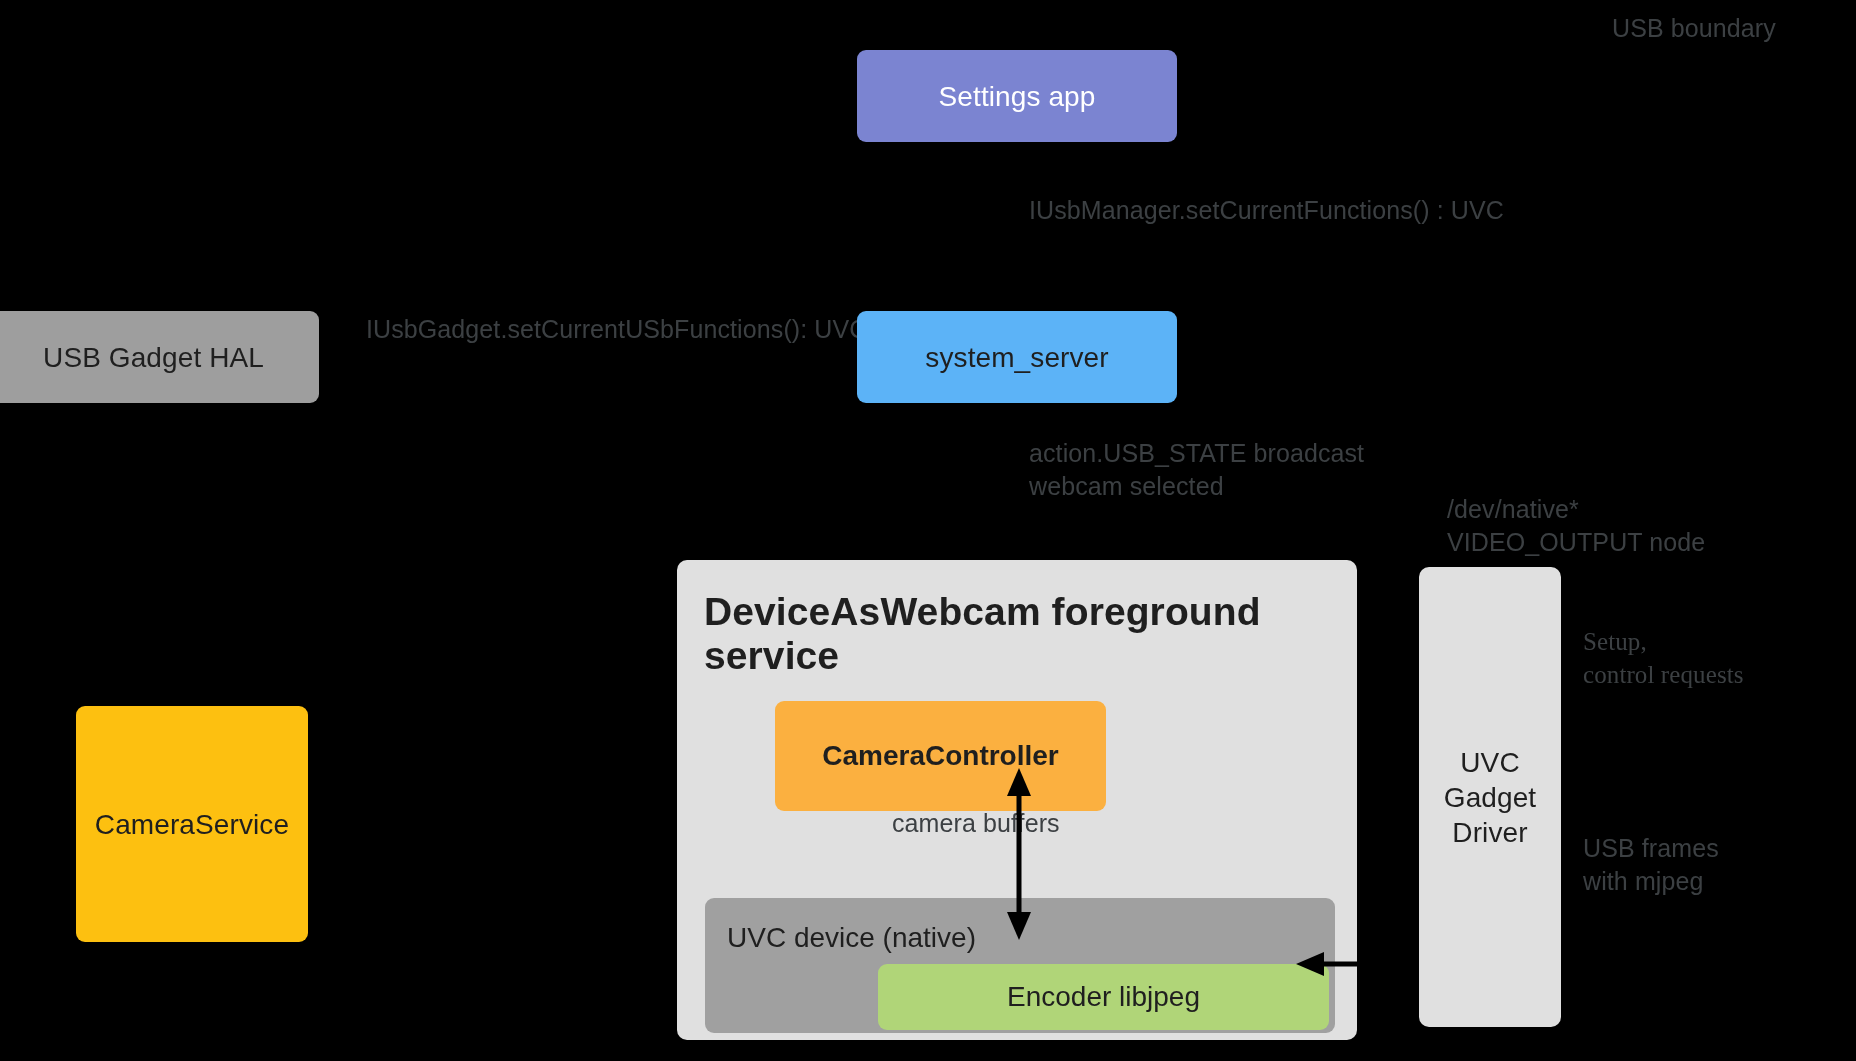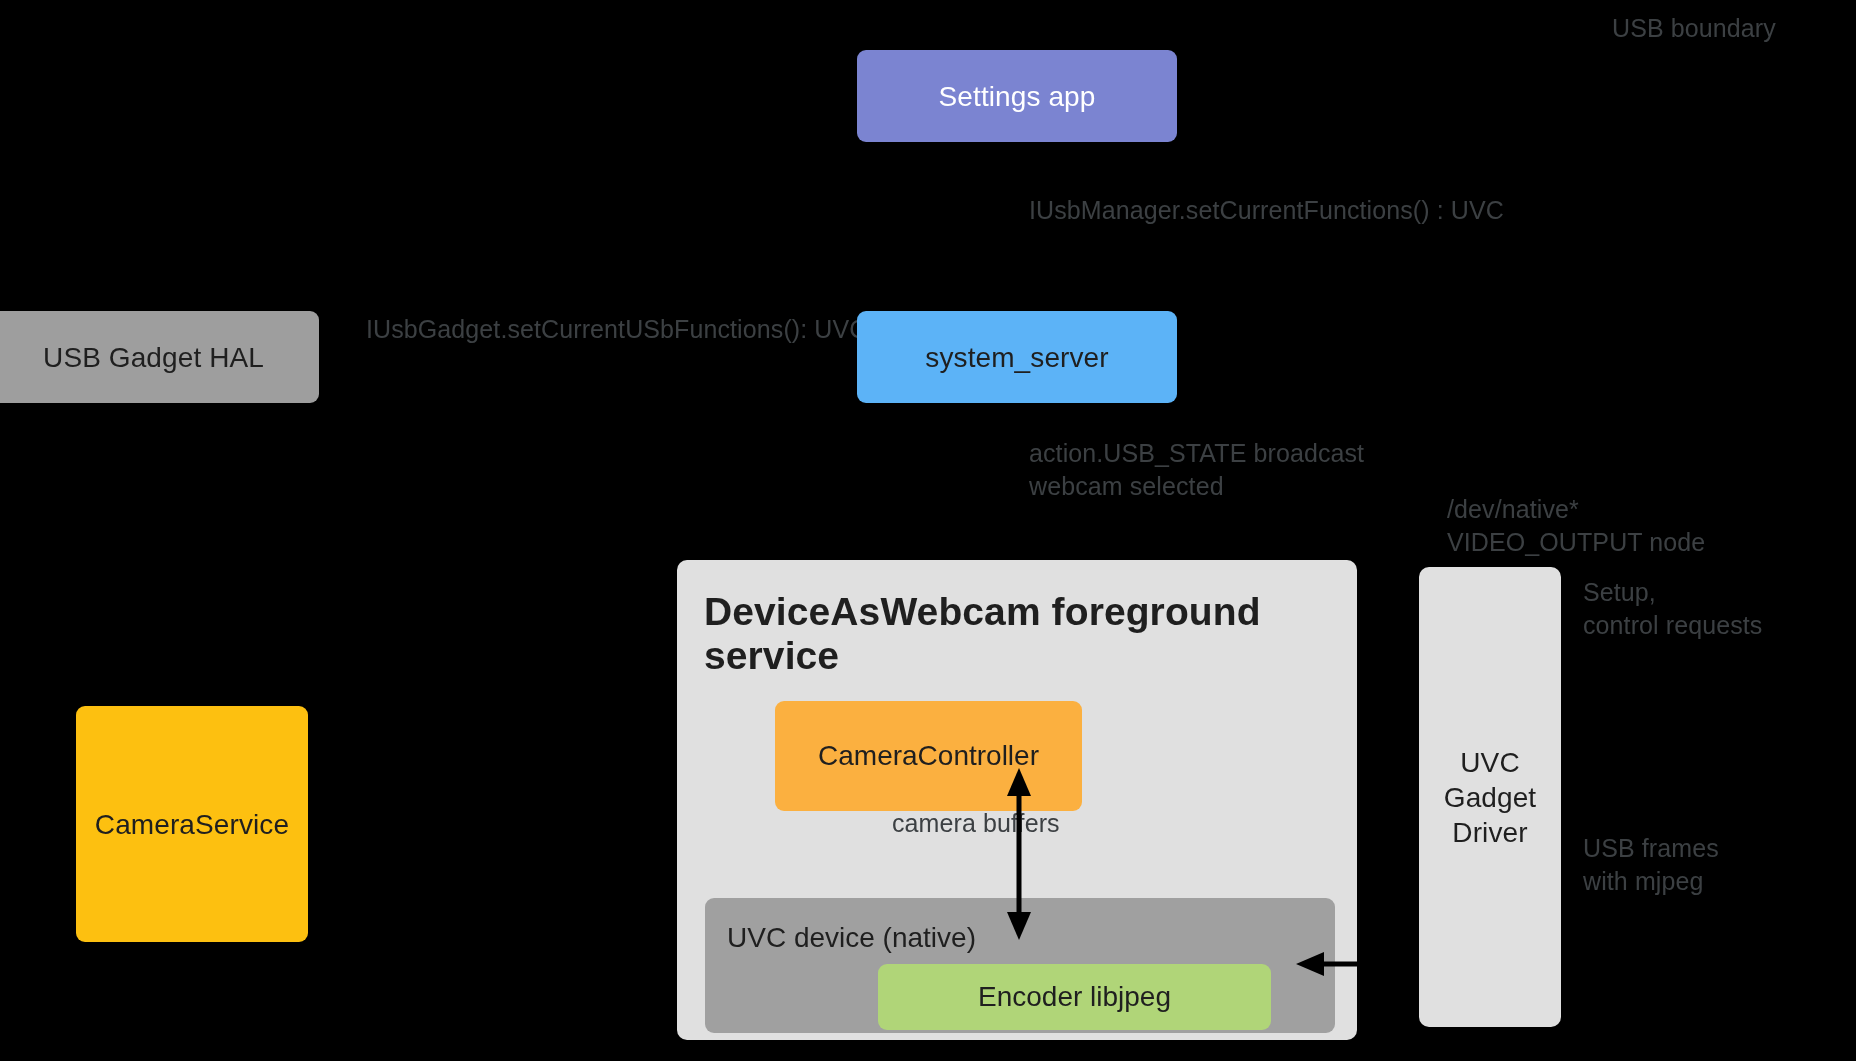--- a/index.html
+++ b/index.html
@@ -75,55 +75,55 @@
   #daw-title {
     position: absolute;
     left: 27px; top: 30px;
     font-size: 39px;
     font-weight: bold;
     color: #1f1f1f;
     letter-spacing: 0.1px;
   }
   #camera-controller {
     position: absolute;
-    left: 98px; top: 141px; width: 307px; height: 110px;
+    left: 98px; top: 141px; width: 331px; height: 110px;
     background: #fbb040;
     border-radius: 9px;
     display: flex; align-items: center; justify-content: center;
-    font-size: 28px; color: #1f1f1f;
+    font-size: 28px; color: #1f1f1f; font-weight: bold;
   }
   #uvc-device-panel {
     position: absolute;
     left: 28px; top: 338px; width: 630px; height: 135px;
     background: #a0a0a0;
     border-radius: 9px;
   }
   #uvc-device-title {
     position: absolute;
     left: 22px; top: 24px;
     font-size: 28px;
     font-weight: normal;
     color: #1f1f1f;
   }
   #encoder-libjpeg {
     position: absolute;
-    left: 173px; top: 66px; width: 393px; height: 66px;
+    left: 173px; top: 66px; width: 451px; height: 66px;
     background: #b0d578;
     border-radius: 9px;
     display: flex; align-items: center; justify-content: center;
     font-size: 28px; color: #1f1f1f;
   }
 
   
   #lbl-usb-boundary   { left: 1612px; top: 12px; }
   #lbl-iusbmanager    { left: 1029px; top: 194px; }
   #lbl-iusbgadget     { left: 366px;  top: 313px; }
   #lbl-usb-state      { left: 1029px; top: 437px; }
   #lbl-dev-video      { left: 1447px; top: 493px; }
-  #lbl-setup-control  { left: 1583px; top: 576px; }
+  #lbl-setup-control  { left: 1583px; top: 626px; font-family: Liberation Serif, serif; }
   #lbl-camera2-sdk    { left: 332px;  top: 752px; }
   #lbl-usb-frames     { left: 1583px; top: 832px; }
   #lbl-camera-buffers { left: 1030px; top: 807px; }
 
   
   #arrows {
     position: absolute;
     left: 0; top: 0;
     width: 1856px; height: 1061px;
     pointer-events: none;

